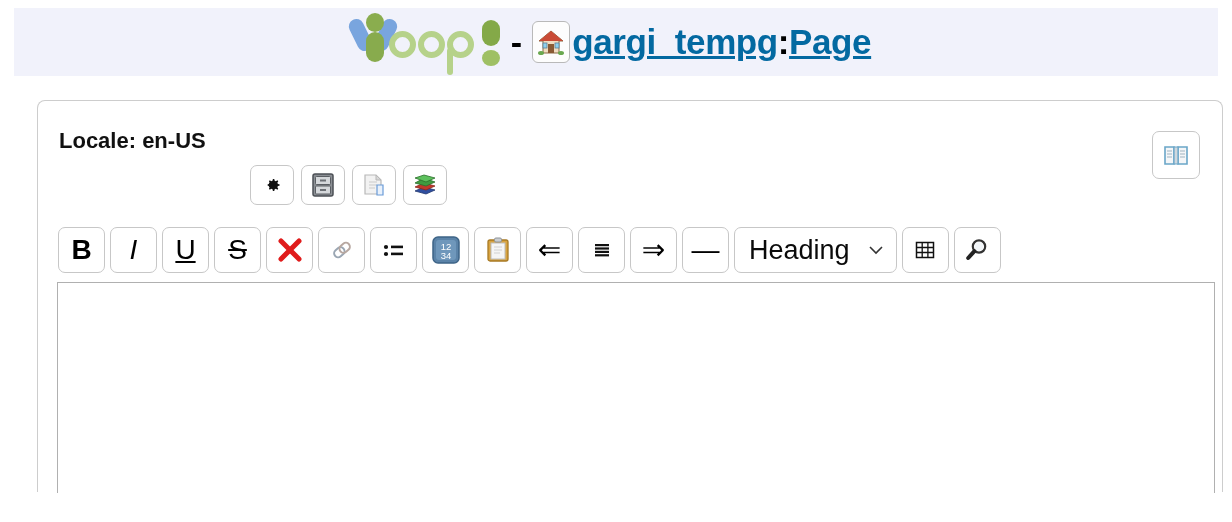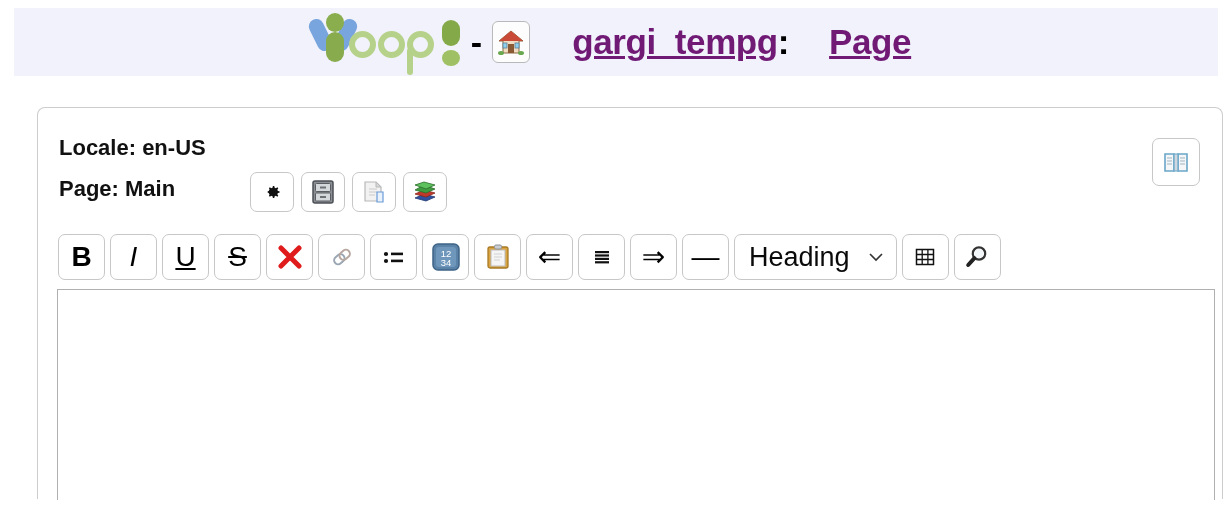--- a/index.html
+++ b/index.html
@@ -119,32 +119,31 @@
   }
   .home-chip svg { display: block; }
   .title-text {
     font-size: 35px;
     font-weight: bold;
     color: #000000;
     letter-spacing: -0.4px;
     white-space: nowrap;
   }
   .title-text a {
-    color: #701a75;
+    color: #0369a1;
     text-decoration: underline;
     text-decoration-thickness: 3px;
     text-underline-offset: 2px;
-    margin-left: 40px;
   }
 
   
   .panel {
     position: absolute;
     left: 37px;
-    top: 107px;
+    top: 100px;
     width: 1186px;
     height: 392px;
     border: 1px solid #cdcdcd;
     border-bottom: none;
     border-radius: 8px 8px 0 0;
     background: #ffffff;
     box-sizing: border-box;
   }
 
   .meta-line {
@@ -258,21 +257,20 @@
       </svg>
     </span>
 
     <span class="title-text"><a href="#">gargi_tempg</a><span>:</span><a href="#">Page</a></span>
   </div>
 </div>
 
 <div class="panel">
 
   <div class="meta-line meta-locale">Locale: en-US</div>
-  <div class="meta-line meta-page">Page: Main</div>
 
   <div class="row1">
 
     <button class="tb-btn">
       <svg width="20" height="20" viewBox="0 0 24 24">
         <path fill="#111" d="M12 8a4 4 0 100 8 4 4 0 000-8zm0 6a2 2 0 110-4 2 2 0 010 4z"></path>
         <path fill="#111" d="M21 12.8v-1.6l-2-0.5a7 7 0 00-.6-1.5l1.1-1.7-1.1-1.1-1.7 1.1a7 7 0 00-1.5-.6l-.5-2h-1.6l-.5 2a7 7 0 00-1.5.6L9.4 6.4 8.3 7.5l1.1 1.7a7 7 0 00-.6 1.5l-2 .5v1.6l2 .5a7 7 0 00.6 1.5l-1.1 1.7 1.1 1.1 1.7-1.1a7 7 0 001.5.6l.5 2h1.6l.5-2a7 7 0 001.5-.6l1.7 1.1 1.1-1.1-1.1-1.7a7 7 0 00.6-1.5l2-.5z"></path>
       </svg>
     </button>
 

